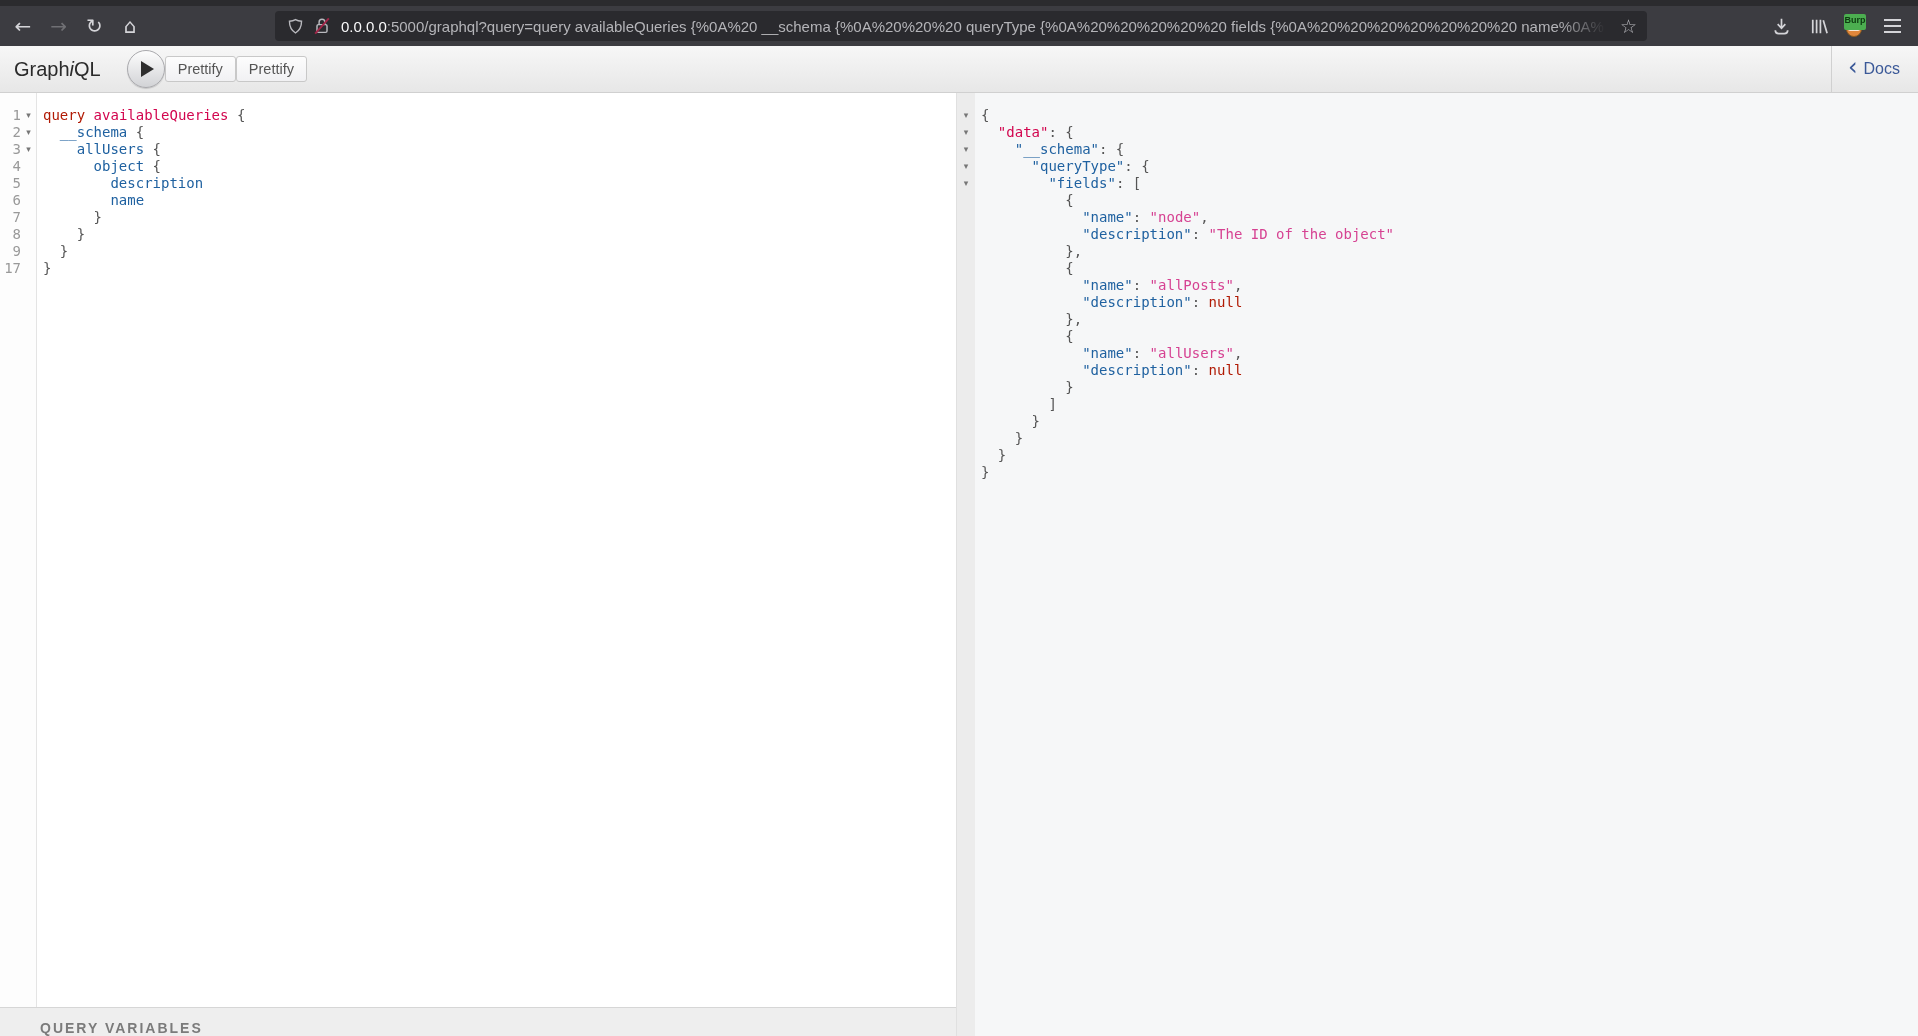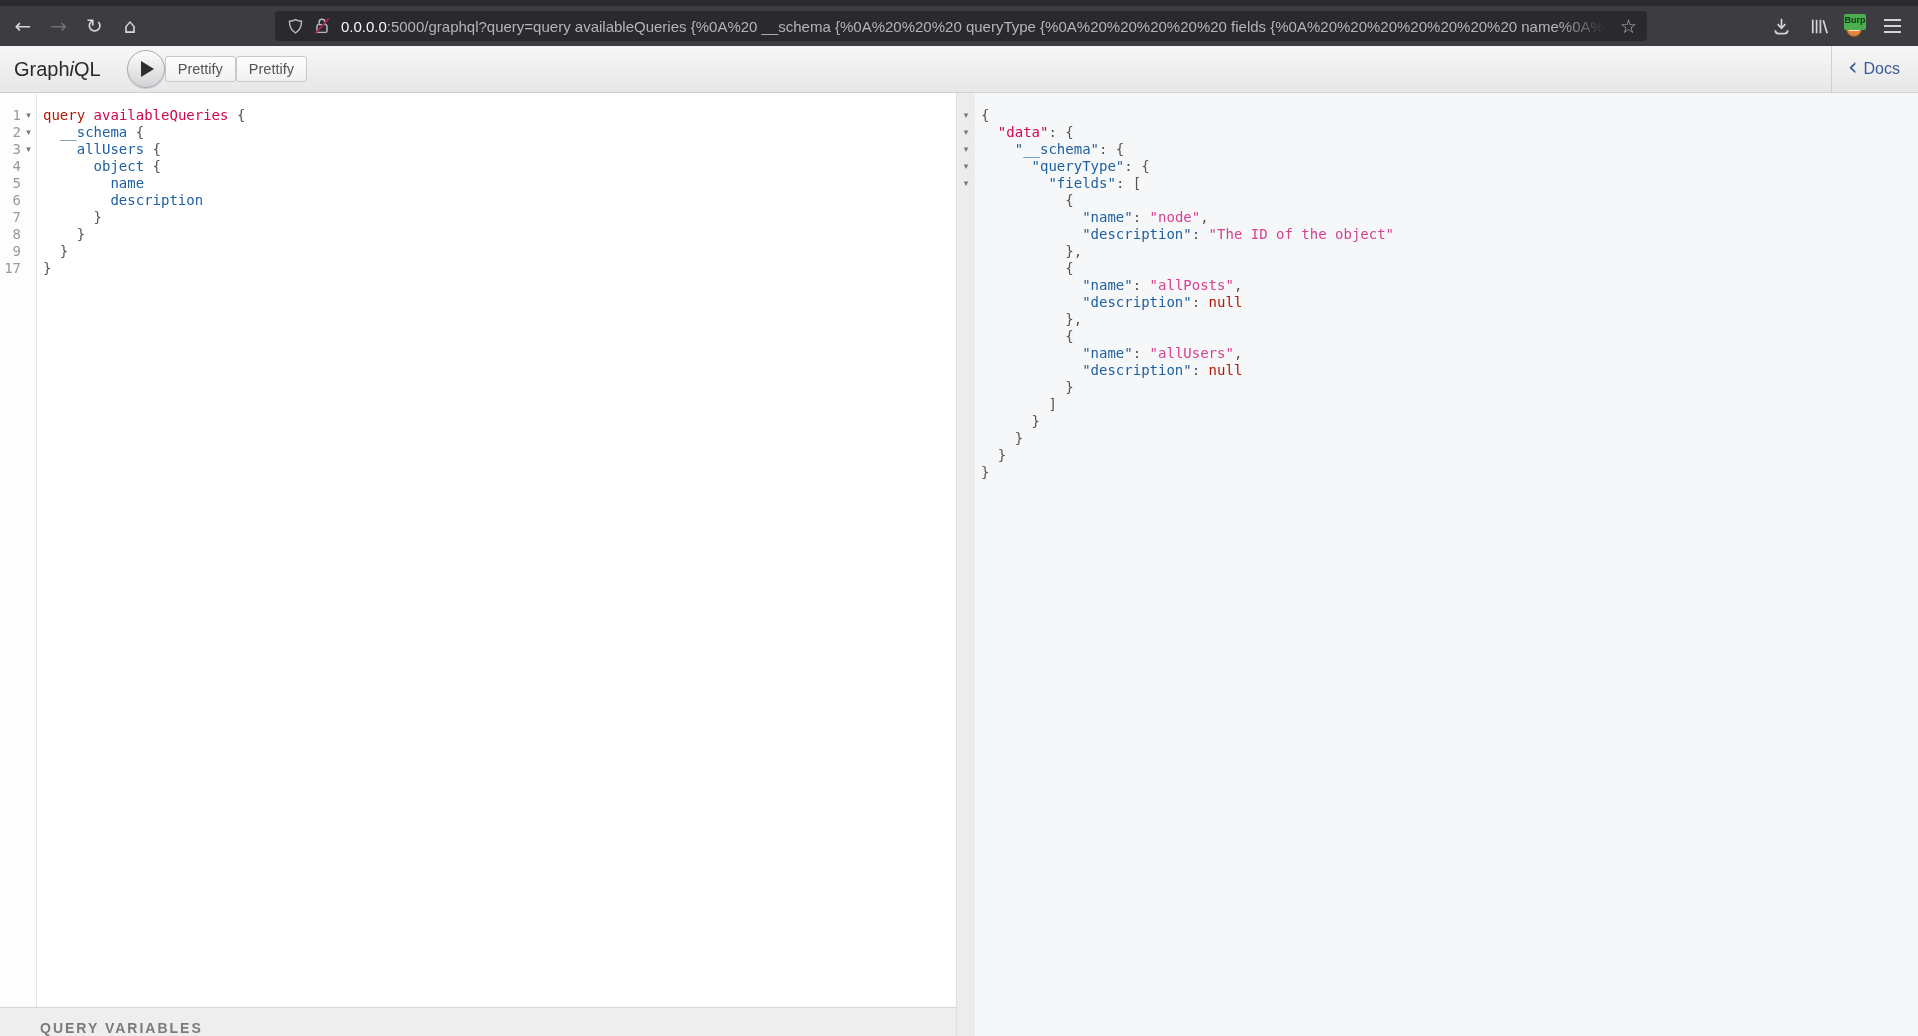--- a/index.html
+++ b/index.html
@@ -198,22 +198,22 @@
           <div class="g-row">
             <span class="ln">17</span>
             <span class="fold"></span>
           </div>
         </div>
       <div class="code-area" id="editor-code">
           <div class="c-row"><span class="tk-kw">query</span><span class="tk-pl"> </span><span class="tk-def">availableQueries</span><span class="tk-pc"> {</span></div>
           <div class="c-row"><span class="tk-pl">  </span><span class="tk-prop">__schema</span><span class="tk-pc"> {</span></div>
           <div class="c-row"><span class="tk-pl">    </span><span class="tk-prop">allUsers</span><span class="tk-pc"> {</span></div>
           <div class="c-row"><span class="tk-pl">      </span><span class="tk-prop">object</span><span class="tk-pc"> {</span></div>
+          <div class="c-row"><span class="tk-pl">        </span><span class="tk-prop">description</span></div>
           <div class="c-row"><span class="tk-pl">        </span><span class="tk-prop">name</span></div>
-          <div class="c-row"><span class="tk-pl">        </span><span class="tk-prop">description</span></div>
           <div class="c-row"><span class="tk-pl">      </span><span class="tk-pc">}</span></div>
           <div class="c-row"><span class="tk-pl">    </span><span class="tk-pc">}</span></div>
           <div class="c-row"><span class="tk-pl">  </span><span class="tk-pc">}</span></div>
           <div class="c-row"><span class="tk-pc">}</span></div>
         </div>
     </div>
     <div class="variables-bar">QUERY VARIABLES</div>
   </div>
 
   <div class="result-pane">

